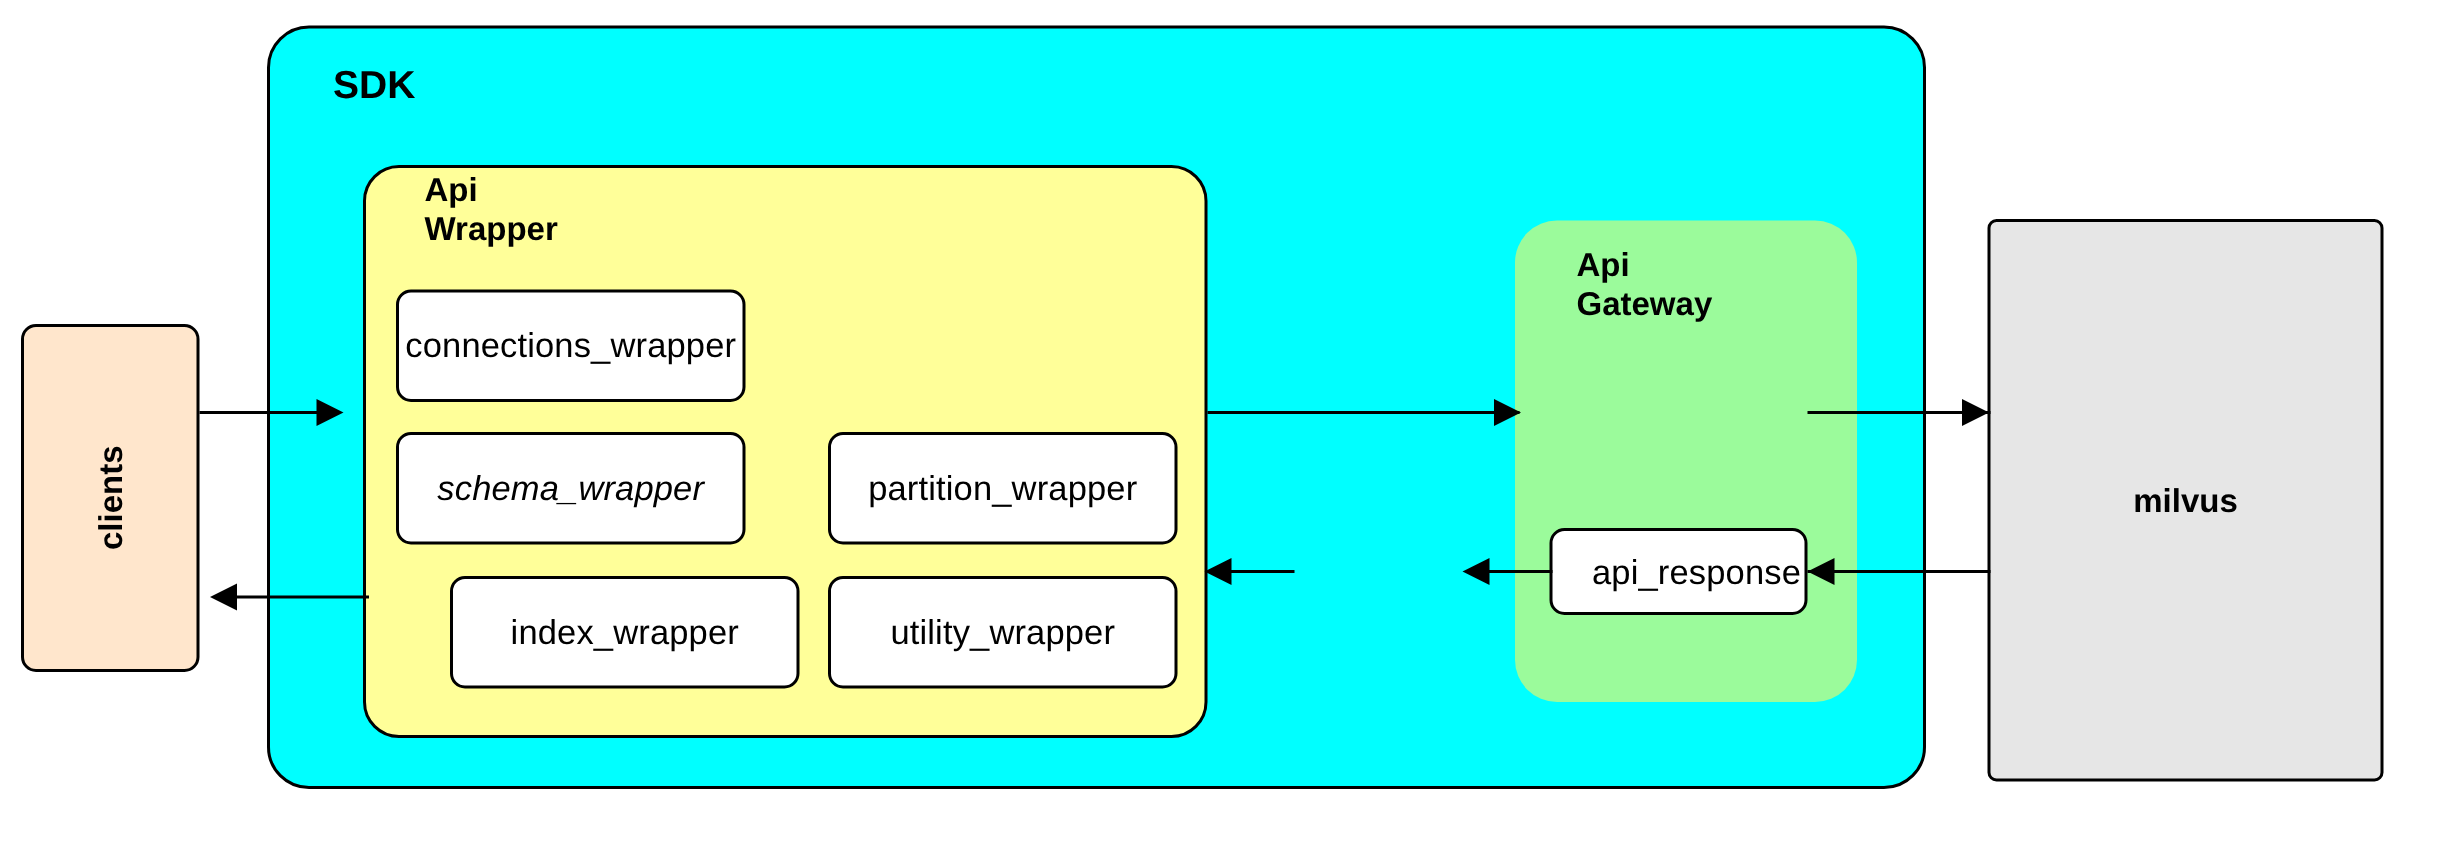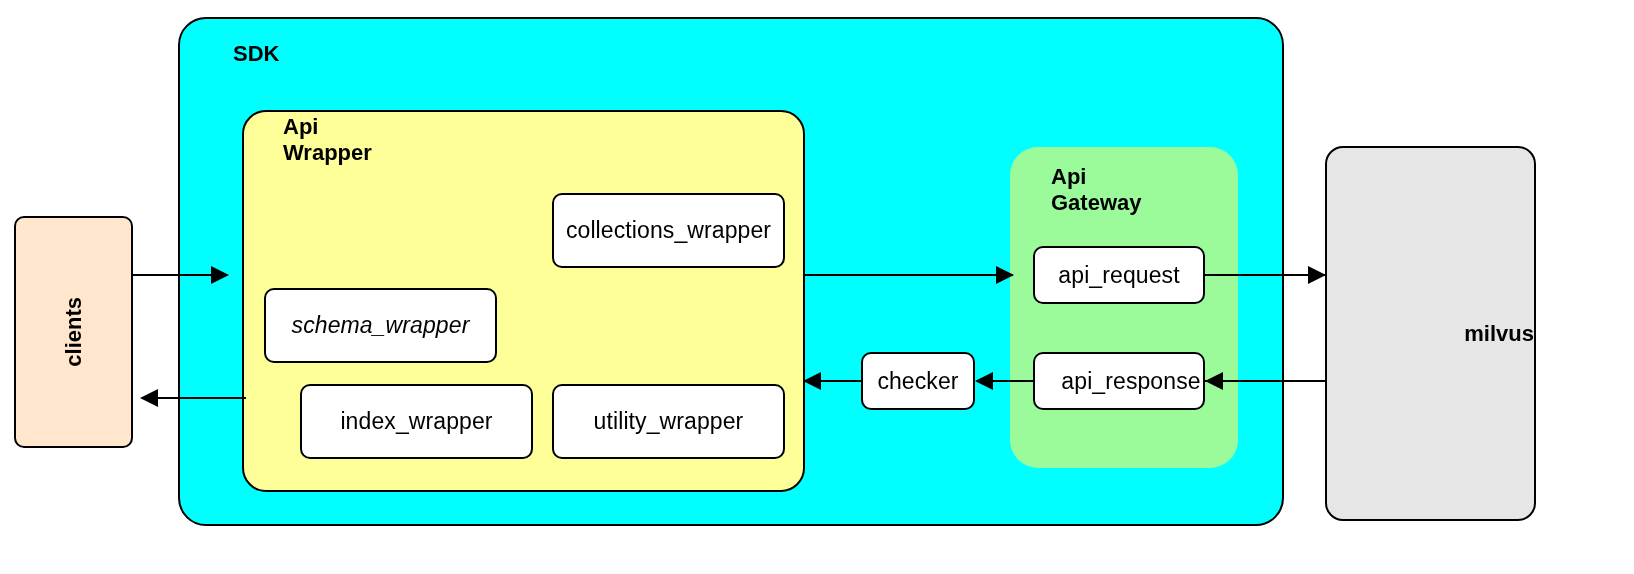--- a/index.html
+++ b/index.html
@@ -63,25 +63,24 @@
     width: 1106px;
     height: 509px;
     background: #00ffff;
     border: 2px solid #000000;
     border-radius: 28px;
   }
   #sdk-label {
     position: absolute;
     left: 222px;
     top: 42px;
-    font-size: 22px;
+    font-size: 26px;
     font-weight: bold;
     line-height: 1.12;
     white-space: pre-line;
-    margin-left: 11px;
   }
 
   #api-wrapper-box {
     left: 242px;
     top: 110px;
     width: 563px;
     height: 382px;
     background: #ffff99;
     border: 2px solid #000000;
     border-radius: 24px;
@@ -111,26 +110,25 @@
     top: 164px;
     font-size: 22px;
     font-weight: bold;
     line-height: 1.18;
     white-space: pre-line;
   }
 
   #milvus-box {
     left: 1325px;
     top: 146px;
-    width: 211px;
+    width: 264px;
     height: 375px;
     background: #e6e6e6;
     border: 2px solid #000000;
-    border-radius: 18px;
-    justify-content: flex-end;
+    border-radius: 6px;
   }
   #milvus-label {
     font-size: 22px;
     font-weight: bold;
   }
 
   
   .wrapper-cell { width: 233px; height: 75px; }
   #cell-connections { left: 264px; top: 193px; }
   #cell-collections { left: 552px; top: 193px; }
@@ -210,47 +208,44 @@
     <span id="clients-label">clients</span>
   </div>
 
   <div class="node" id="sdk-box"></div>
   <div id="sdk-label">SDK</div>
 
   <div class="node" id="api-wrapper-box"></div>
   <div id="api-wrapper-label">Api
 Wrapper</div>
 
-  <div class="node leaf-box wrapper-cell" id="cell-collections">
-    <span>collections_wrapper</span>
+  <div class="node leaf-box wrapper-cell" id="cell-connections">
+    <span>connections_wrapper</span>
   </div>
   <div class="node leaf-box wrapper-cell" id="cell-schema">
     <span>schema_wrapper</span>
+  </div>
+  <div class="node leaf-box wrapper-cell" id="cell-partition">
+    <span>partition_wrapper</span>
   </div>
   <div class="node leaf-box wrapper-cell" id="cell-index">
     <span>index_wrapper</span>
   </div>
   <div class="node leaf-box wrapper-cell" id="cell-utility">
     <span>utility_wrapper</span>
   </div>
 
   <div class="node" id="api-gateway-box"></div>
   <div id="api-gateway-label">Api
 Gateway</div>
 
-  <div class="node leaf-box gw-cell" id="cell-api-request">
-    <span>api_request</span>
-  </div>
   <div class="node leaf-box gw-cell" id="cell-api-response">
     <span>api_response</span>
   </div>
 
-  <div class="node leaf-box" id="cell-checker">
-    <span>checker</span>
-  </div>
 
   <div class="node" id="milvus-box">
     <span id="milvus-label">milvus</span>
   </div>
 
   <div class="edge" id="edge-clients-to-sdk"></div>
   <div class="arrowhead arrow-right" id="head-clients-to-sdk"></div>
 
   <div class="edge" id="edge-sdk-to-clients"></div>
   <div class="arrowhead arrow-left" id="head-sdk-to-clients"></div>

